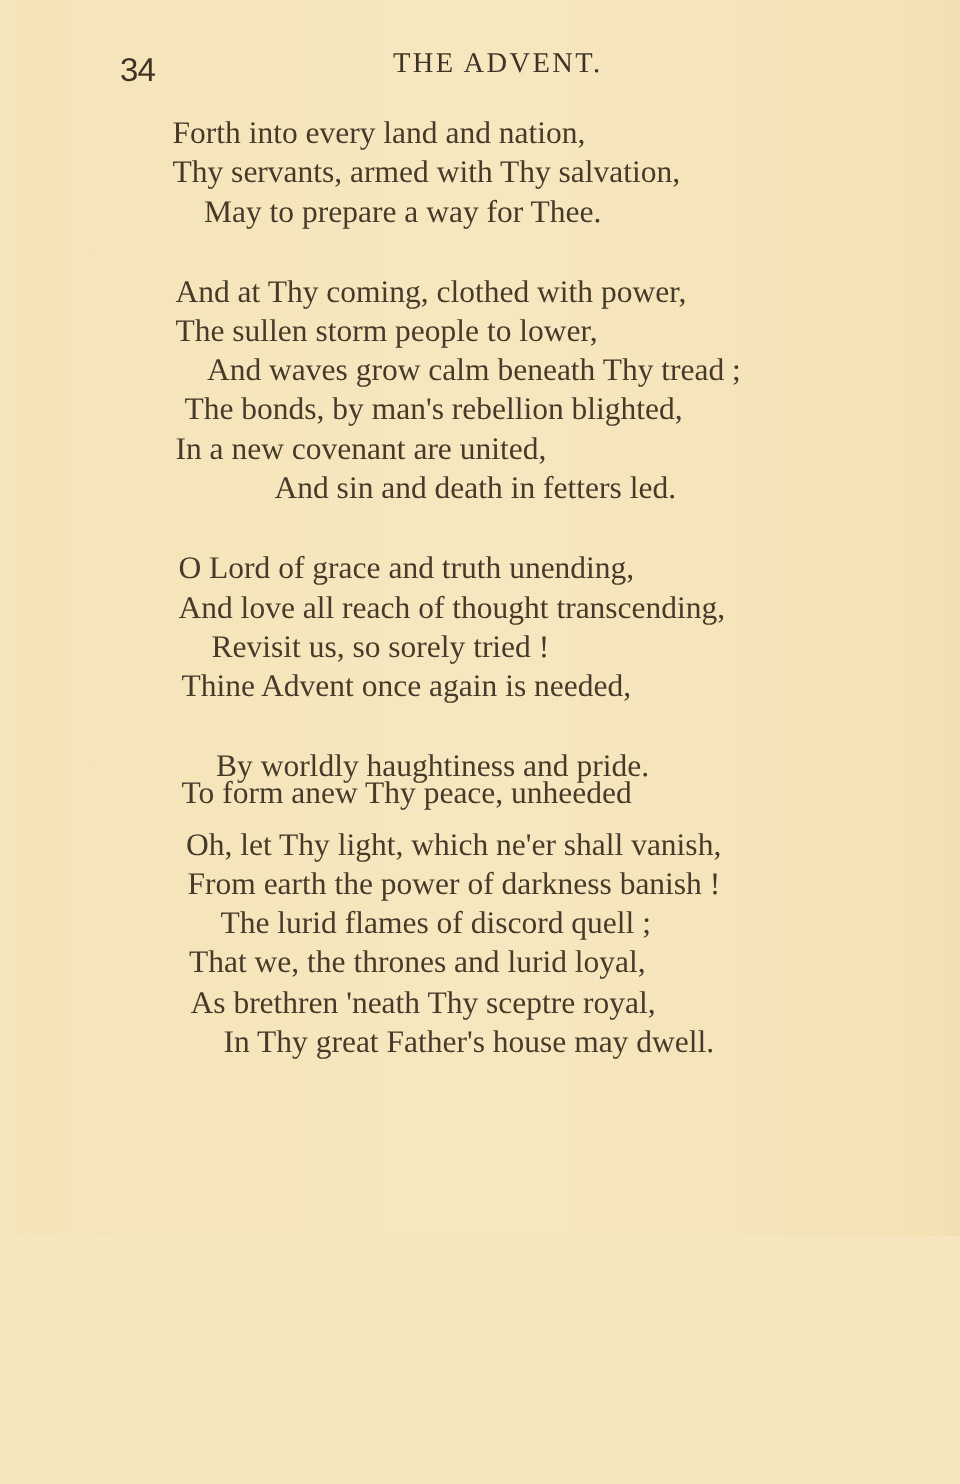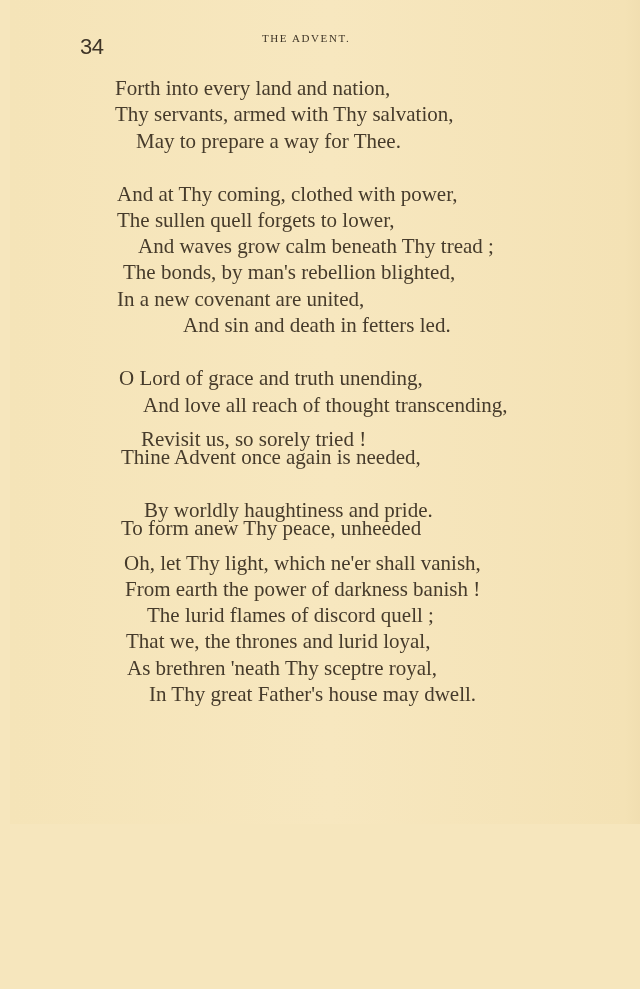--- a/index.html
+++ b/index.html
@@ -19,21 +19,21 @@
       background: linear-gradient(90deg, rgba(0,0,0,0) 0%, rgba(190,165,110,0.35) 100%);
     }
     .page-number {
       position: absolute; left: 70px; top: 34px;
       font-size: 22px; letter-spacing: -0.5px;
       font-family: "Liberation Sans", "DejaVu Sans", sans-serif;
       color: #3e3426;
     }
     .running-head {
       position: absolute; left: 252px; top: 32px;
-      font-size: 11px; letter-spacing: 1.6px;
+      font-size: 19px; letter-spacing: 1.6px;
       color: #3e3426;
     }
     .line {
       position: absolute; white-space: nowrap;
       font-size: 21px; line-height: 26px;
       color: #463b2b;
     }
   </style>
 </head>
 <body>
@@ -45,31 +45,31 @@
   <div class="running-head">THE ADVENT.</div>
 
   <div>
     <div class="line" style="left:105px; top:75px;">Forth into every land and nation,</div>
     <div class="line" style="left:105px; top:101px;">Thy servants, armed with Thy salvation,</div>
     <div class="line" style="left:126px; top:128px;">May to prepare a way for Thee.</div>
   </div>
 
   <div>
     <div class="line" style="left:107px; top:181px;">And at Thy coming, clothed with power,</div>
-    <div class="line" style="left:107px; top:207px;">The sullen quell forgets to lower,</div>
+    <div class="line" style="left:107px; top:207px;">The sullen storm people to lower,</div>
     <div class="line" style="left:128px; top:233px;">And waves grow calm beneath Thy tread ;</div>
     <div class="line" style="left:107px; top:259px;margin-left:6px;">The bonds, by man's rebellion blighted,</div>
     <div class="line" style="left:107px; top:286px;">In a new covenant are united,</div>
     <div class="line" style="left:130px; top:312px;margin-left:43px;">And sin and death in fetters led.</div>
   </div>
 
   <div>
     <div class="line" style="left:109px; top:365px;">O Lord of grace and truth unending,</div>
-    <div class="line" style="left:109px; top:392px;margin-left:24px;">And love all reach of thought transcending,</div>
-    <div class="line" style="left:131px; top:418px;margin-top:8px;">Revisit us, so sorely tried !</div>
+    <div class="line" style="left:109px; top:392px;">And love all reach of thought transcending,</div>
+    <div class="line" style="left:131px; top:418px;">Revisit us, so sorely tried !</div>
     <div class="line" style="left:111px; top:444px;">Thine Advent once again is needed,</div>
     <div class="line" style="left:111px; top:470px;margin-top:45px;">To form anew Thy peace, unheeded</div>
     <div class="line" style="left:134px; top:497px;">By worldly haughtiness and pride.</div>
   </div>
 
   <div>
     <div class="line" style="left:114px; top:550px;">Oh, let Thy light, which ne'er shall vanish,</div>
     <div class="line" style="left:115px; top:576px;">From earth the power of darkness banish !</div>
     <div class="line" style="left:137px; top:602px;">The lurid flames of discord quell ;</div>
     <div class="line" style="left:116px; top:628px;">That we, the thrones and lurid loyal,</div>

